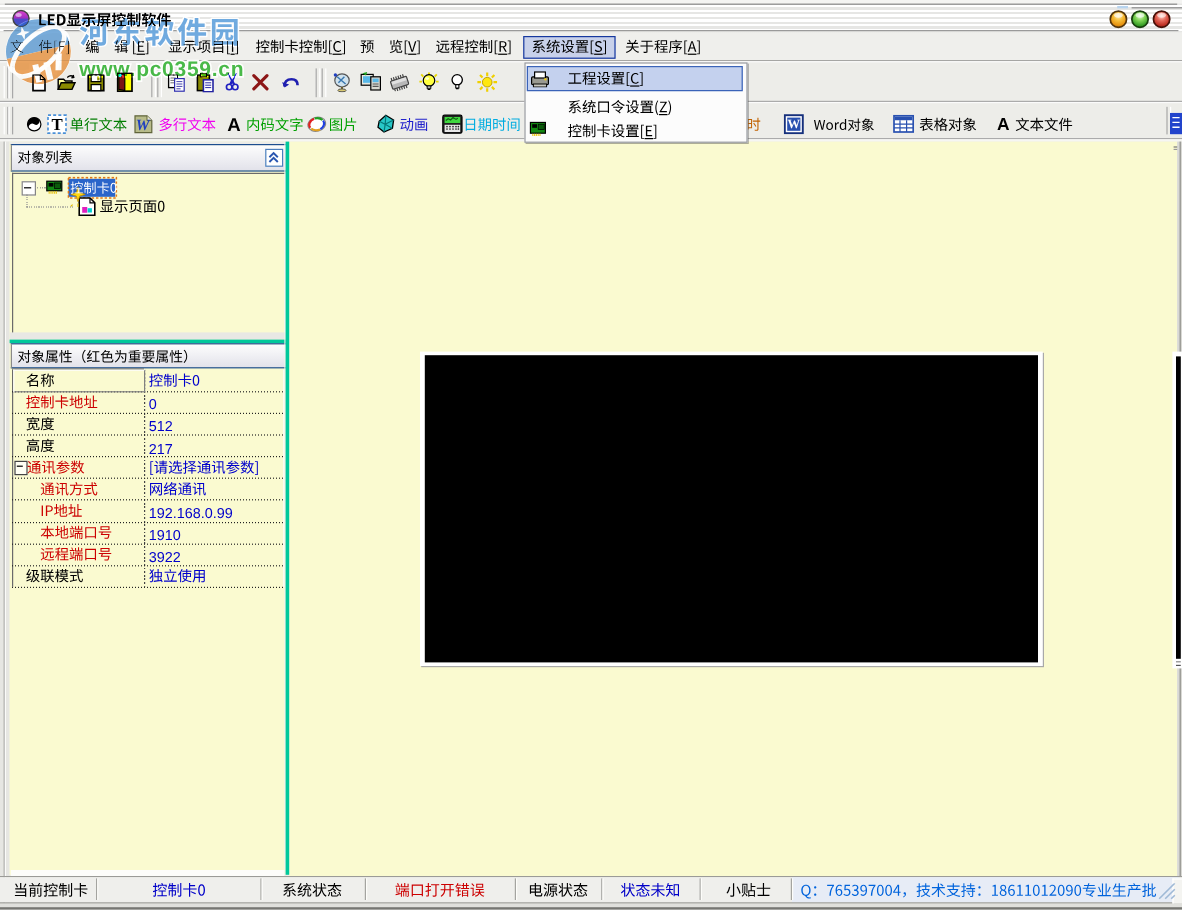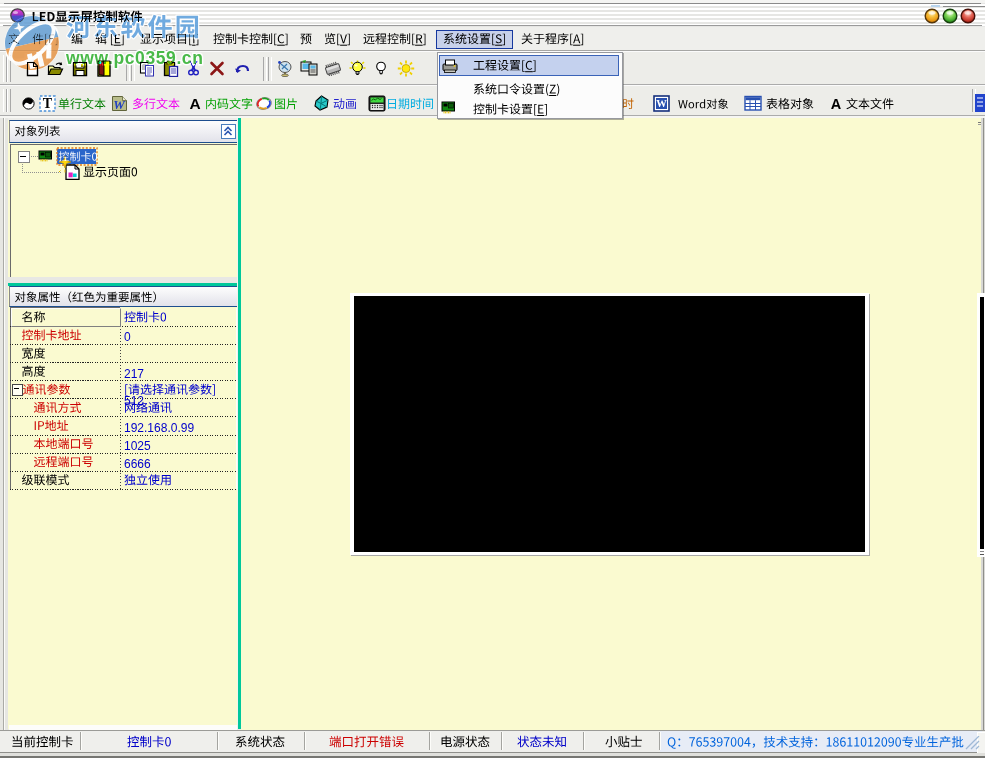--- a/index.html
+++ b/index.html
@@ -292,25 +292,25 @@
 <div class="a" style="left:10px;top:434.5px;width:225.5px;height:1px;background:repeating-linear-gradient(90deg,#222 0 1px,rgba(0,0,0,0) 1px 2.5px);"></div>
 <div class="a" style="left:10px;top:452.6px;width:225.5px;height:1px;background:repeating-linear-gradient(90deg,#222 0 1px,rgba(0,0,0,0) 1px 2.5px);"></div>
 <div class="a" style="left:10px;top:470.7px;width:225.5px;height:1px;background:repeating-linear-gradient(90deg,#222 0 1px,rgba(0,0,0,0) 1px 2.5px);"></div>
 <div class="a" style="left:10px;top:488.8px;width:225.5px;height:1px;background:repeating-linear-gradient(90deg,#222 0 1px,rgba(0,0,0,0) 1px 2.5px);"></div>
 
 <div class="a" style="left:11px;top:308.3px;width:108px;height:17px;border-top:1px solid #fdfdfa;border-left:1px solid #fdfdfa;border-right:1px solid #808080;border-bottom:1px solid #808080;"></div>
 
 <div class="a" style="left:235.5px;top:307.8px;width:1px;height:181px;background:#fdfdfa;"></div>
 
 <div class="a num" style="left:124px;top:330.3px;">0</div>
-<div class="a num" style="left:124px;top:348.4px;margin-top:46px;">512</div>
+<div class="a num" style="left:124px;top:348.4px;">512</div>
 <div class="a num" style="left:124px;top:366.5px;">217</div>
 <div class="a num" style="left:124px;top:420.9px;">192.168.0.99</div>
-<div class="a num" style="left:124px;top:439px;">1025</div>
-<div class="a num" style="left:124px;top:457.1px;">6666</div>
+<div class="a num" style="left:124px;top:439px;">1910</div>
+<div class="a num" style="left:124px;top:457.1px;">3922</div>
 
 <div class="a" style="left:11.5px;top:384px;width:9.5px;height:9.5px;background:#fffff4;border:1px solid #444;"></div>
 <div class="a" style="left:13.5px;top:388.4px;width:5.5px;height:1px;background:#000;"></div>
 <div class="a" style="left:9px;top:724.8px;width:228px;height:4.8px;background:#fdfdfa;"></div>
 
 <div class="a" style="left:236.5px;top:117.5px;width:1.7px;height:611.5px;background:#f2f2ee;"></div>
 <div class="a" style="left:238.2px;top:117.5px;width:3.2px;height:611.5px;background:#00c89b;"></div>
 
 <div class="a" style="left:350px;top:292.8px;width:518.5px;height:262.5px;background:#fff;box-shadow:1px 1px 0 #a9a9a9;"></div>
 <div class="a" style="left:353.5px;top:296.3px;width:511.5px;height:255.5px;background:#000;"></div>

